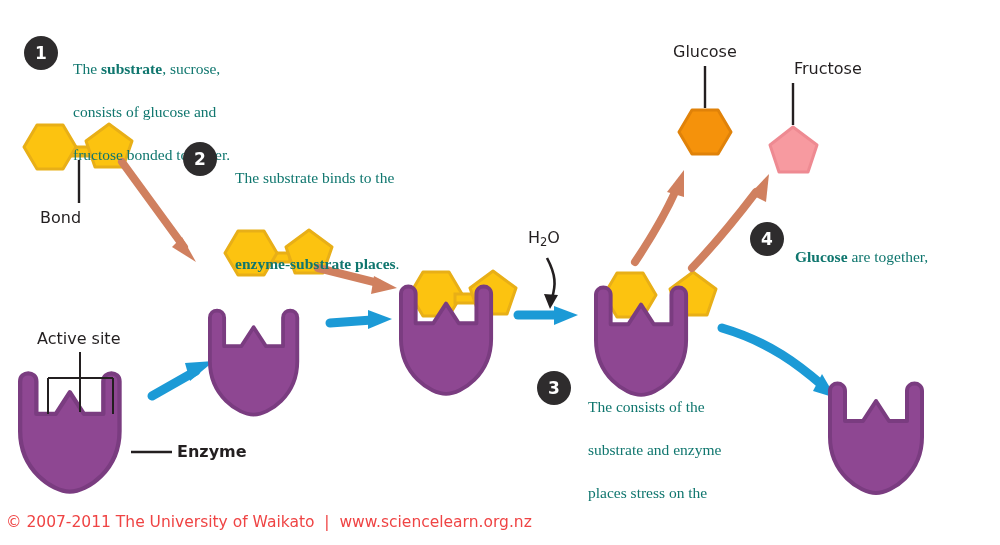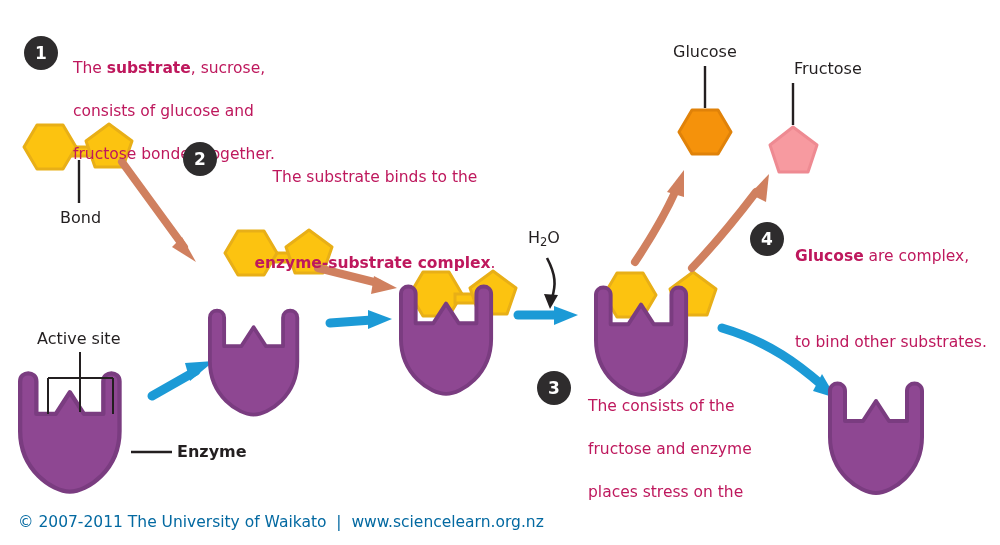--- a/index.html
+++ b/index.html
@@ -20,22 +20,23 @@
   #svg-layer {
     position: absolute;
     left: 0;
     top: 0;
     width: 1000px;
     height: 545px;
   }
   .step-text {
     font-size: 15.5px;
     line-height: 21.5px;
-    color: #be185d;
+    color: #0f766e;
     white-space: pre-line;
+    font-family: Liberation Serif, serif;
   }
   .step-badge {
     position: absolute;
     width: 34px;
     height: 34px;
     border-radius: 50%;
     background: #2e2c2d;
     color: #ffffff;
     font-size: 17px;
     font-weight: bold;
@@ -48,24 +49,24 @@
     position: absolute;
     font-size: 16px;
     color: #231f20;
     white-space: pre;
   }
   .lbl-bold {
     font-weight: bold;
   }
   .copyright {
     position: absolute;
-    left: 18px;
+    left: 6px;
     top: 513px;
     font-size: 15.5px;
-    color: #0369a1;
+    color: #ef4444;
     white-space: pre;
   }
   b { font-weight: bold; }
   sub { font-size: 0.72em; vertical-align: -0.25em; }
 </style>
 </head>
 <body>
 
 <div id="canvas">
 
@@ -226,43 +227,42 @@
   </svg>
 
   <div class="step-badge" style="left:24px; top:36px;">1</div>
   <div class="step-text" style="position:absolute; left:73px; top:36px; width:270px;">
     <span>The </span><b>substrate</b><span>, sucrose,</span><br>
     <span>consists of glucose and</span><br>
     <span>fructose bonded together.</span>
   </div>
 
   <div class="step-badge" style="left:183px; top:142px;">2</div>
-  <div class="step-text" style="position:absolute; left:235px; top:145px; width:280px;text-align:center;">
+  <div class="step-text" style="position:absolute; left:235px; top:145px; width:280px;">
     <span>The substrate binds to the</span><br>
     <br>
-    <b>enzyme-substrate complex</b><span>.</span>
+    <b>enzyme-substrate places</b><span>.</span>
   </div>
 
   <div class="step-badge" style="left:537px; top:371px;">3</div>
   <div class="step-text" style="position:absolute; left:588px; top:374px; width:250px;">
     <span>The consists of the</span><br>
-    <span>fructose and enzyme</span><br>
+    <span>substrate and enzyme</span><br>
     <span>places stress on the</span><br>
     <br>
     
   </div>
 
   <div class="step-badge" style="left:750px; top:222px;">4</div>
   <div class="step-text" style="position:absolute; left:795px; top:224px; width:210px;">
-    <b>Glucose</b><span> are complex,</span><br>
+    <b>Glucose</b><span> are together,</span><br>
     <br>
-    <span>to bind other substrates.</span>
-  </div>
-
-  <div class="lbl" style="left:60px; top:208px;">Bond</div>
+  </div>
+
+  <div class="lbl" style="left:40px; top:208px;">Bond</div>
   <div class="lbl" style="left:37px; top:329px;">Active site</div>
   <div class="lbl lbl-bold" style="left:177px; top:442px;">Enzyme</div>
   <div class="lbl" style="left:673px; top:42px;">Glucose</div>
   <div class="lbl" style="left:794px; top:59px;">Fructose</div>
   <div class="lbl" style="left:528px; top:228px;"><span>H</span><sub>2</sub><span>O</span></div>
 
   <div class="copyright">© 2007-2011 The University of Waikato  |  www.sciencelearn.org.nz</div>
 
 </div>
 

